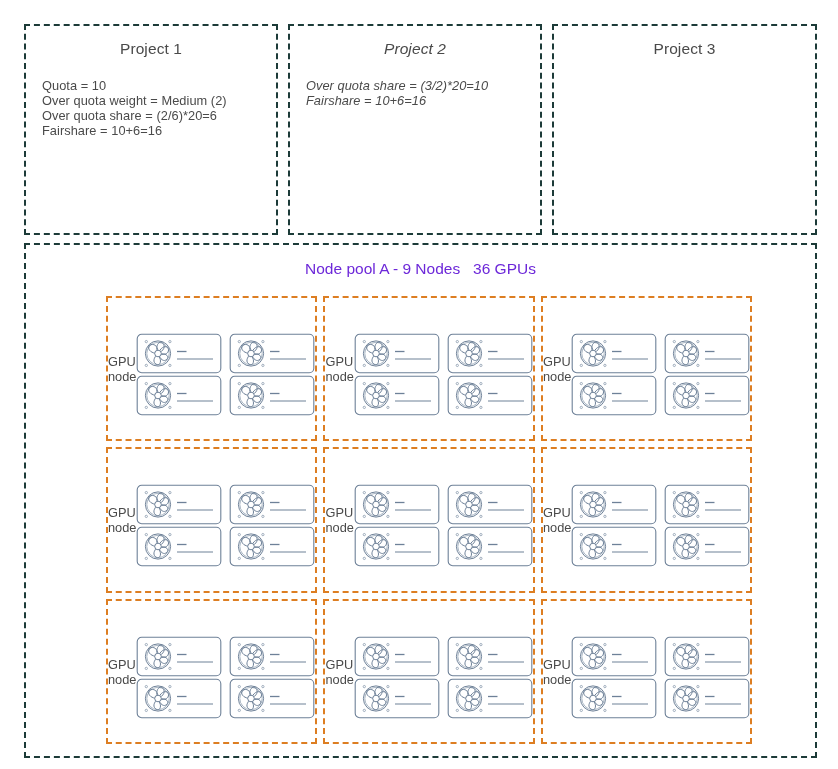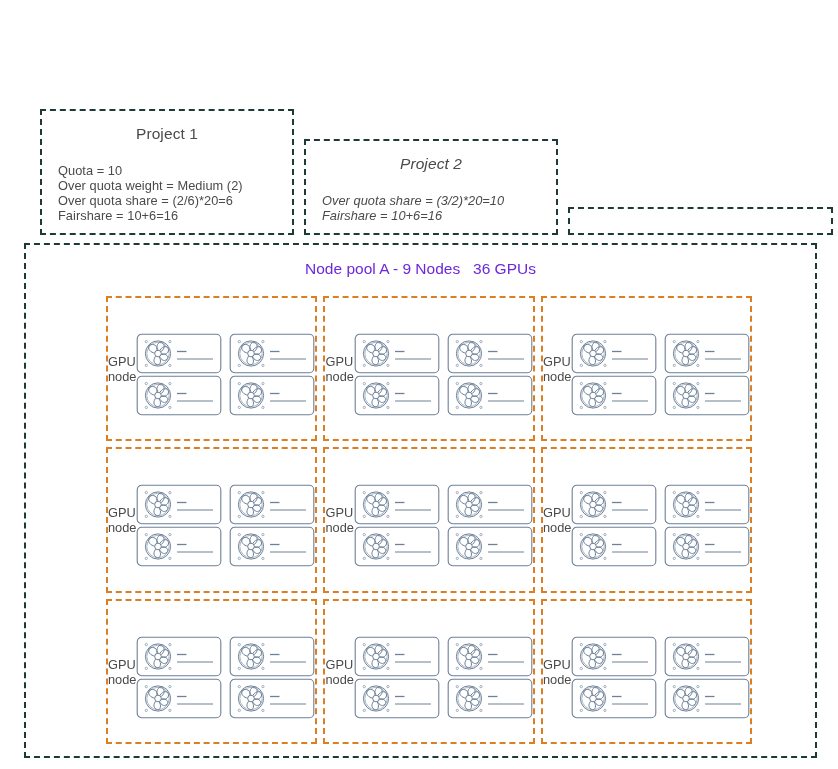--- a/index.html
+++ b/index.html
@@ -20,27 +20,26 @@
   .teal-frame {
     position: absolute;
     border: 2px dashed #1c3b38;
     box-sizing: border-box;
     background: #ffffff;
   }
 
   
   #projects-row {
     position: absolute;
-    left: 40px;
+    left: 24px;
     top: 24px;
     width: 793px;
     height: 211px;
     display: flex;
     gap: 10px;
-    align-items: flex-end;
   }
   .project-card {
     border: 2px dashed #1c3b38;
     box-sizing: border-box;
     background: #ffffff;
     padding: 14px 14px 10px 14px;
     display: flex;
     flex-direction: column;
   }
   .project-card.p1 { width: 254px; }
@@ -134,20 +133,21 @@
 
   <div class="project-card p2">
     <div class="project-title">Project 2</div>
     <div class="project-lines">
       <div class="project-line">Over quota share =  (3/2)*20=10</div>
       <div class="project-line">Fairshare = 10+6=16</div>
     </div>
   </div>
 
   <div class="project-card p3">
+    <div class="project-title">Project 3</div>
   </div>
 
 </div>
 
 <div id="node-pool" class="teal-frame">
   <div id="node-pool-title">Node pool A - 9 Nodes   36 GPUs</div>
 
   <div id="node-grid">
 
   <div class="gpu-node">

